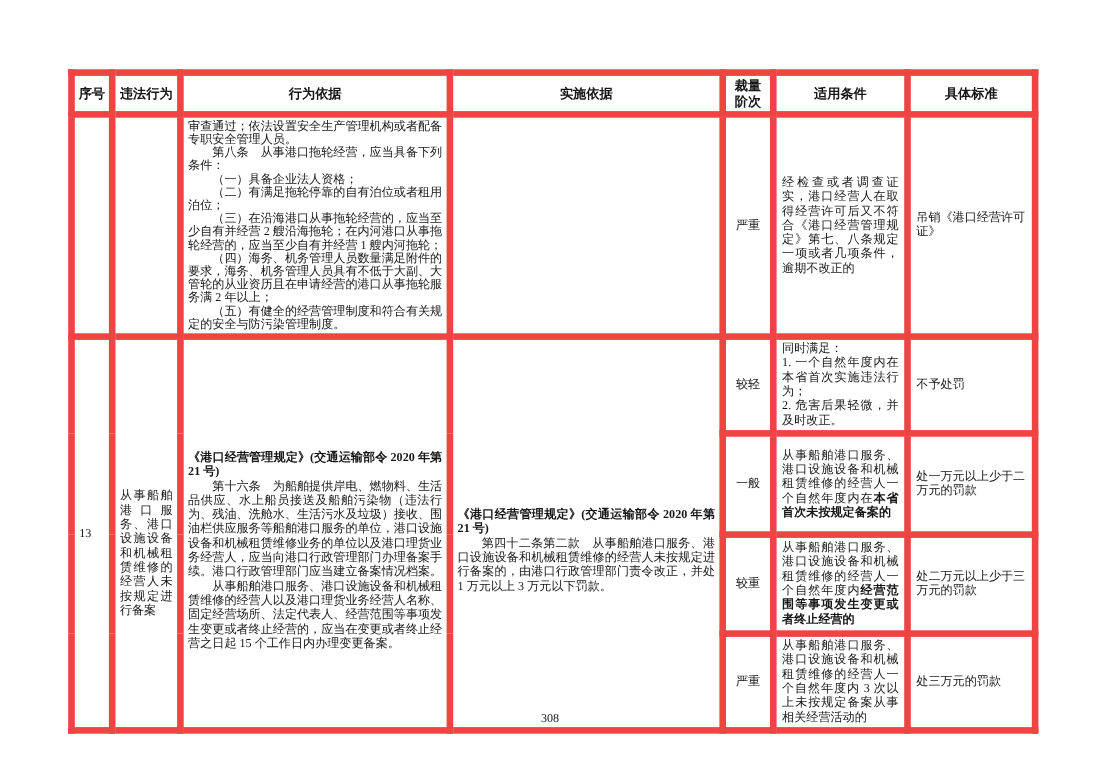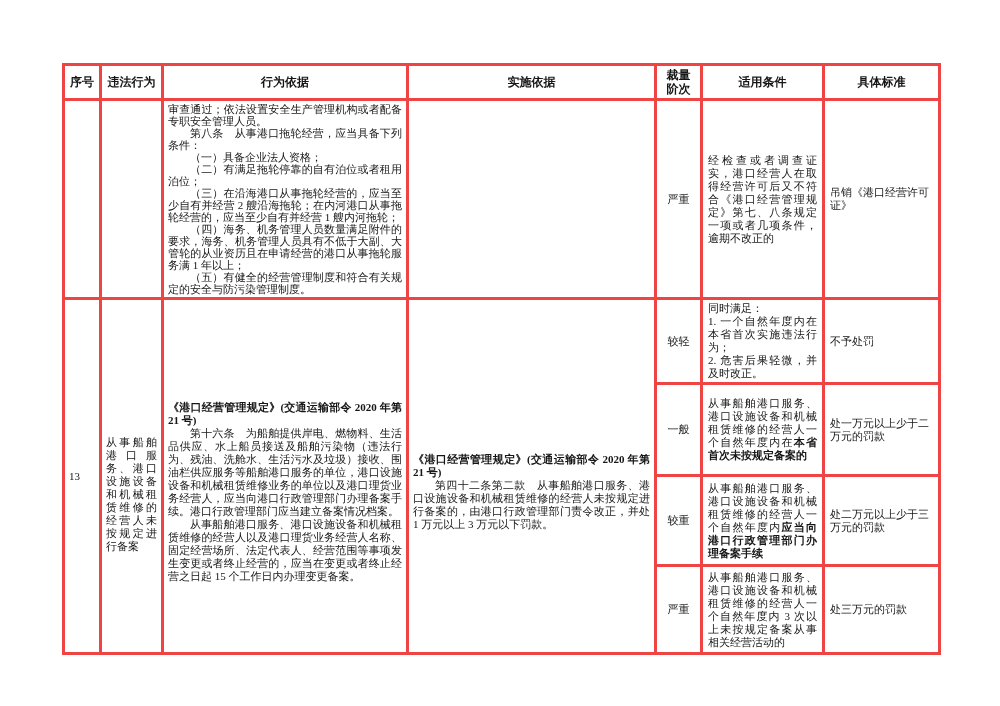--- a/index.html
+++ b/index.html
@@ -7,21 +7,21 @@
     width:1000px;height:706px;background:#ffffff;position:relative;
     font-family:"Liberation Serif","DejaVu Serif",serif;color:#161616;
   }
   .page{position:absolute;inset:0;background:#fff;}
   table.reg{
     position:absolute;left:62px;top:63px;width:876px;
     border-collapse:collapse;table-layout:fixed;
     border:2px solid #343434;
   }
   td,th{
-    border:3px solid #ef4444;overflow:hidden;
+    border:6px solid #ef4444;overflow:hidden;
     font-size:11px;line-height:13px;vertical-align:middle;
     padding:2px 4px;box-sizing:border-box;
   }
   th{font-weight:bold;font-size:12px;line-height:14px;text-align:center;padding:2px 1px;}
   .hdr-narrow{width:2.2em;margin:0 auto;}
   tr.head-row{height:33px;}
   tr.row-prev{height:196px;}
   tr.tier-a{height:78px;}
   tr.tier-b{height:92px;}
   tr.tier-c{height:90px;}
@@ -73,21 +73,21 @@
 
     <tr class="row-prev">
       <td class="seq-cell"></td>
       <td></td>
       <td class="basis basis-top">
         <p class="no-indent">审查通过；依法设置安全生产管理机构或者配备专职安全管理人员。</p>
         <p>第八条　从事港口拖轮经营，应当具备下列条件：</p>
         <p>（一）具备企业法人资格；</p>
         <p>（二）有满足拖轮停靠的自有泊位或者租用泊位；</p>
         <p>（三）在沿海港口从事拖轮经营的，应当至少自有并经营 2 艘沿海拖轮；在内河港口从事拖轮经营的，应当至少自有并经营 1 艘内河拖轮；</p>
-        <p>（四）海务、机务管理人员数量满足附件的要求，海务、机务管理人员具有不低于大副、大管轮的从业资历且在申请经营的港口从事拖轮服务满 1 年以上；</p>
+        <p>（四）海务、机务管理人员数量满足附件的要求，海务、机务管理人员具有不低于大副、大管轮的从业资历且在申请经营的港口从事拖轮服务满 2 年以上；</p>
         <p>（五）有健全的经营管理制度和符合有关规定的安全与防污染管理制度。</p>
       </td>
       <td></td>
       <td class="tier-cell">严重</td>
       <td class="cond-cell">
         <div>经检查或者调查证实，港口经营人在取得经营许可后又不符合《港口经营管理规定》第七、八条规定一项或者几项条件，逾期不改正的</div>
       </td>
       <td class="std-cell">
         <div>吊销《港口经营许可证》</div>
       </td>
@@ -124,32 +124,33 @@
         <div><span>从事船舶港口服务、港口设施设备和机械租赁维修的经营人一个自然年度内在</span><span class="b">本省首次未按规定备案的</span></div>
       </td>
       <td class="std-cell">
         <div>处一万元以上少于二万元的罚款</div>
       </td>
     </tr>
 
     <tr class="tier-c">
       <td class="tier-cell">较重</td>
       <td class="cond-cell">
-        <div><span>从事船舶港口服务、港口设施设备和机械租赁维修的经营人一个自然年度内</span><span class="b">应当向港口行政管理部门办理备案手续</span></div>
+        <div><span>从事船舶港口服务、港口设施设备和机械租赁维修的经营人一个自然年度内</span><span class="b">经营范围等事项发生变更或者终止经营的</span></div>
       </td>
       <td class="std-cell">
         <div>处二万元以上少于三万元的罚款</div>
       </td>
     </tr>
 
     <tr class="tier-d">
       <td class="tier-cell">严重</td>
       <td class="cond-cell">
         <div><span>从事船舶港口服务、港口设施设备和机械租赁维修的经营人一个自然年度内 3 次以上未按规定备案从事相关经营活动的</span><span class="b"></span></div>
       </td>
       <td class="std-cell">
         <div>处三万元的罚款</div>
       </td>
     </tr>
   </tbody>
     </table>
 
+  <div class="page-num">308</div>
 </div>
 
 </body></html>

